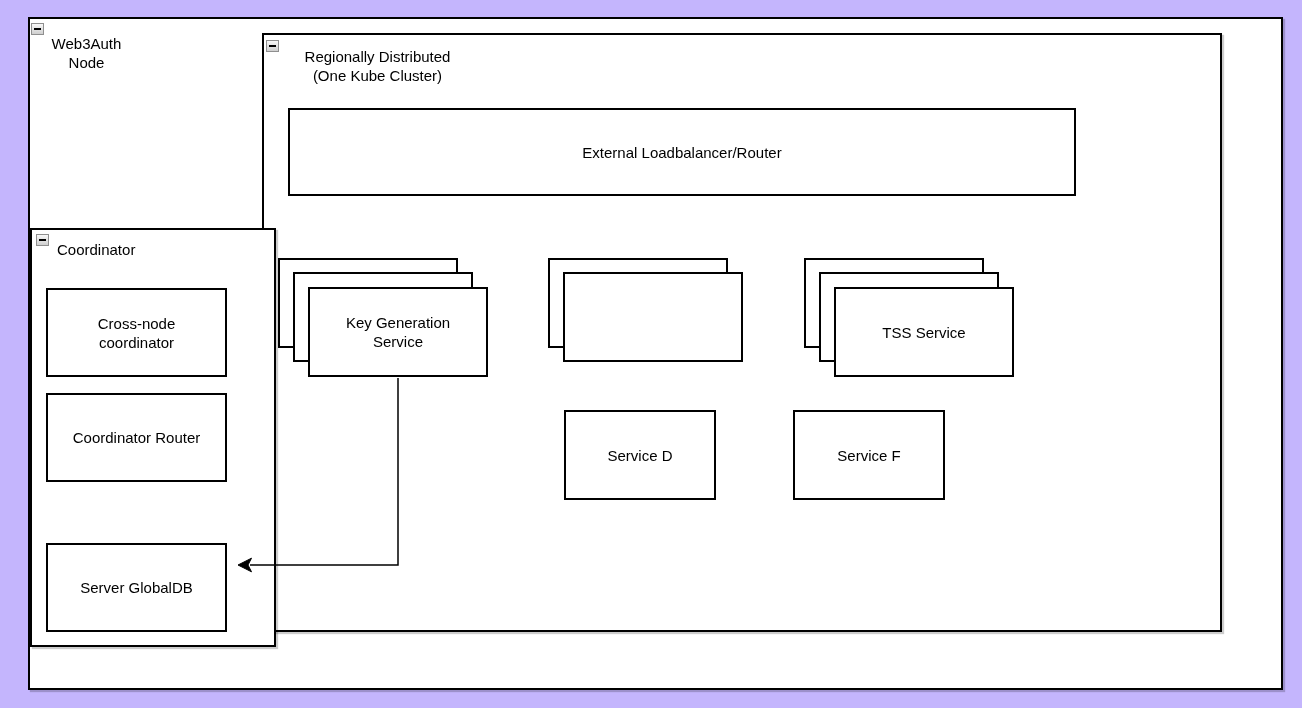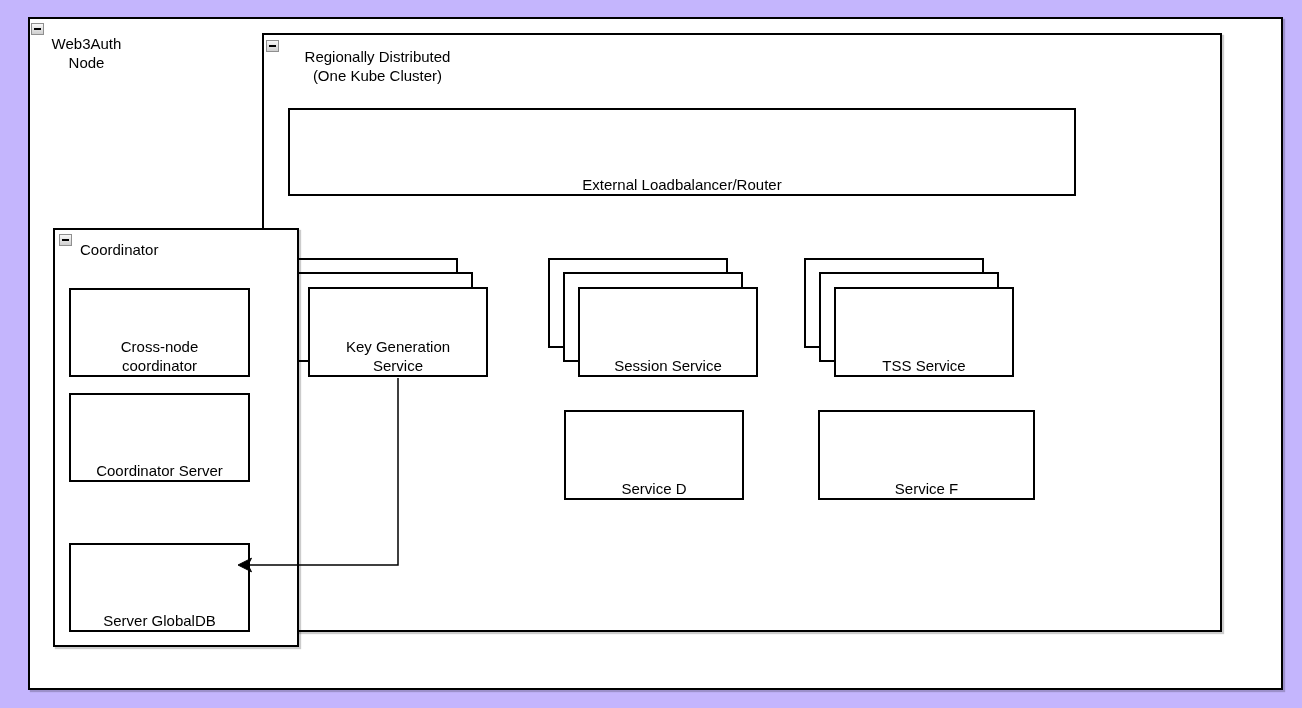--- a/index.html
+++ b/index.html
@@ -15,21 +15,21 @@
     position: absolute;
     background: #ffffff;
     border: 2px solid #000000;
     box-sizing: border-box;
   }
   .shadowed {
     box-shadow: 2px 2px 1px rgba(0,0,0,0.20);
   }
   .node {
     display: flex;
-    align-items: flex-end;
+    align-items: center;
     justify-content: center;
     text-align: center;
   }
   .lbl {
     font-size: 15px;
     line-height: 19px;
     color: #000000;
     white-space: pre-line;
   }
   .abs-lbl {
@@ -100,58 +100,55 @@
         <div class="box layer" style="left:15px; top:14px;"></div>
         <div class="box layer node" style="left:30px; top:29px;">
           <span class="lbl">Key Generation
 Service</span>
         </div>
       </div>
 
       <div class="stack" style="left:284px; top:223px;">
         <div class="box layer" style="left:0; top:0;"></div>
         <div class="box layer" style="left:15px; top:14px;"></div>
-        <div class="box layer node" style="left:30px; top:29px;">
-          <span class="lbl">Session Service</span>
-        </div>
       </div>
 
       <div class="stack" style="left:524px; top:223px;margin-left:16px;">
         <div class="box layer" style="left:0; top:0;"></div>
         <div class="box layer" style="left:15px; top:14px;"></div>
         <div class="box layer node" style="left:30px; top:29px;">
           <span class="lbl">TSS Service</span>
         </div>
       </div>
 
-      <div class="box node" style="left:300px; top:375px; width:180px; height:90px;">
+      <div class="box node" style="left:300px; top:375px; width:152px; height:90px;">
         <span class="lbl">Service D</span>
       </div>
 
-      <div class="box node" style="left:554px; top:375px; width:217px; height:90px;">
+      <div class="box node" style="left:529px; top:375px; width:152px; height:90px;">
         <span class="lbl">Service F</span>
       </div>
 
     </div>
 
-    <div class="box shadowed" style="left:23px; top:209px; width:246px; height:419px;">
+    <div class="box shadowed" style="left:0; top:209px; width:246px; height:419px;">
 
       <span class="collapse" style="left:4px; top:4px;">
         <span class="minus"></span>
       </span>
 
       <div class="lbl left-lbl" style="left:25px; top:10px; width:120px;">Coordinator</div>
 
       <div class="box node" style="left:14px; top:58px; width:181px; height:89px;">
         <span class="lbl">Cross-node
 coordinator</span>
       </div>
 
       <div class="box node" style="left:14px; top:163px; width:181px; height:89px;">
-        <span class="lbl">Coordinator Server</span>
+        <span class="lbl">Coordinator Router</span>
       </div>
 
       <div class="box node" style="left:14px; top:313px; width:181px; height:89px;">
         <span class="lbl">Server GlobalDB</span>
       </div>
 
     </div>
   </div>
 
   <svg class="connector-svg" viewBox="0 0 1302 708" xmlns="http://www.w3.org/2000/svg">

